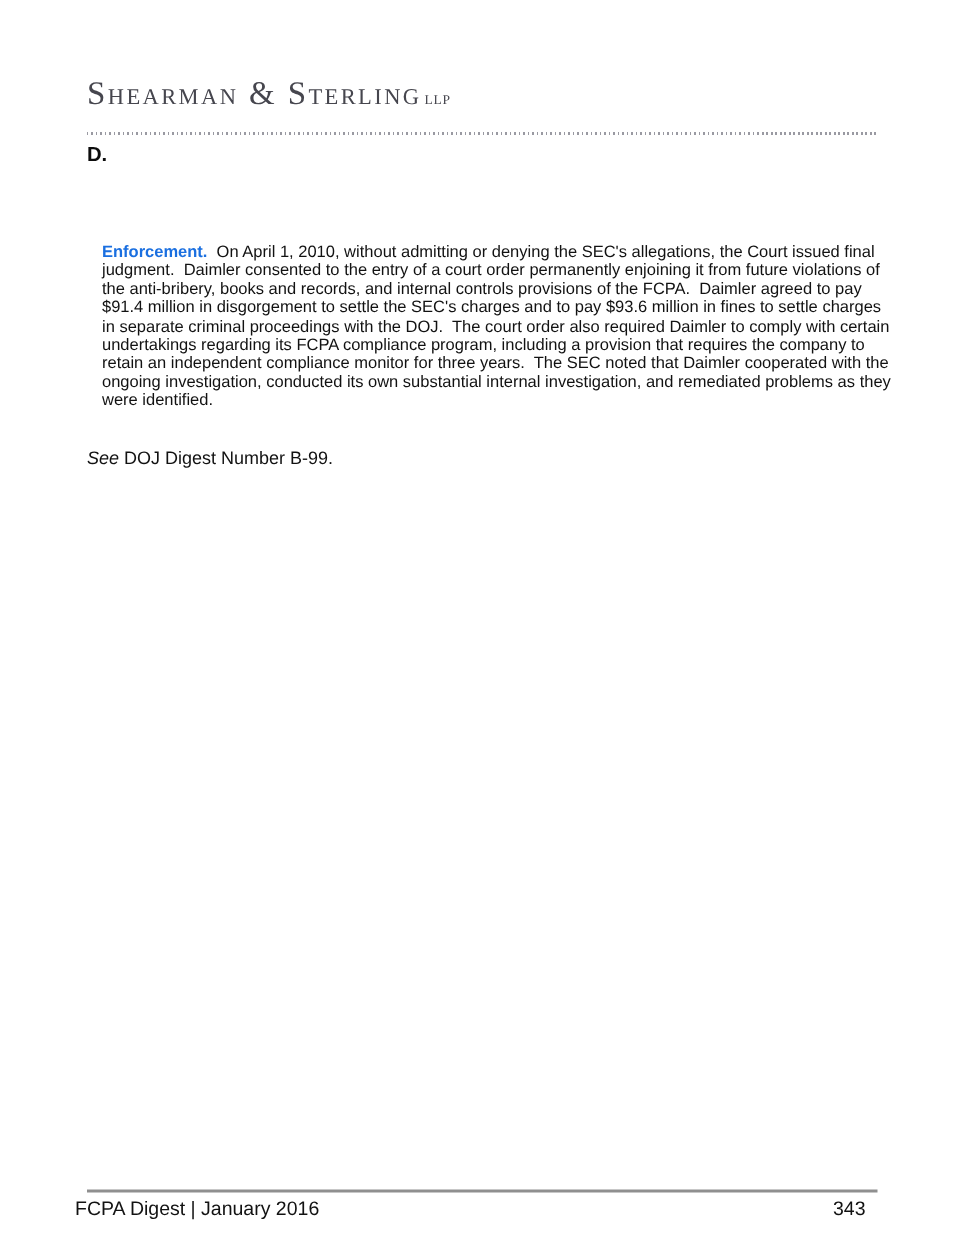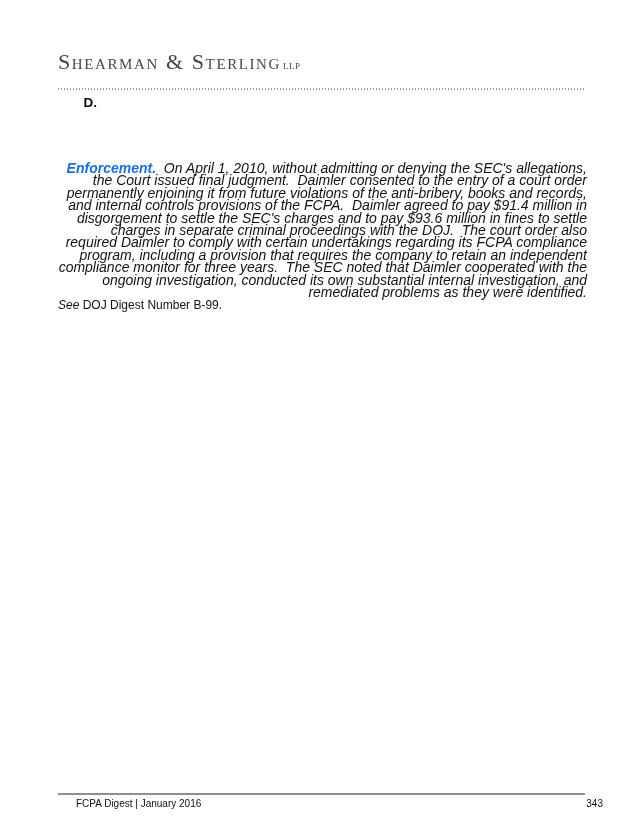--- a/index.html
+++ b/index.html
@@ -4,21 +4,20 @@
 <style>
   html, body { margin: 0; padding: 0; background: #ffffff; }
   .page {
     position: relative;
     width: 640px;
     height: 828px;
     background: #ffffff;
     font-family: "Liberation Sans", sans-serif;
     color: #111111;
     overflow: hidden;
-    text-align: right;
   }
   .logo {
     position: absolute;
     top: 49px;
     left: 58px;
     font-family: "Liberation Serif", serif;
     font-variant: small-caps;
     font-size: 22px;
     letter-spacing: 1.6px;
     color: #46464e;
@@ -46,27 +45,26 @@
     width: 527px;
     display: flex;
     font-weight: bold;
     font-size: 13.5px;
     color: #0c0c0c;
   }
   .heading .num { width: 39px; flex: 0 0 39px; }
   .body-text {
     position: absolute;
     top: 162px;
-    left: 58px;
+    left: 68px;
     width: 529px;
-    font-size: 14px;
+    font-size: 11px;
     line-height: 12.4px;
     color: #121212;
     white-space: pre-wrap;
-    font-style: italic;
   }
   .enforcement {
     font-weight: bold;
   }
   .see-note {
     position: absolute;
     top: 258px;
     left: 58px;
     font-size: 12px;
     color: #121212;
@@ -77,25 +75,25 @@
     position: absolute;
     top: 793px;
     left: 58px;
     width: 527px;
     height: 2px;
     background: #8f8f8f;
   }
   .footer-text {
     position: absolute;
     top: 798px;
-    left: 76px;
+    left: 50px;
     width: 527px;
     display: flex;
     justify-content: space-between;
-    font-size: 10px;
+    font-size: 13px;
     color: #121212;
   }
 </style>
 </head>
 <body>
 
 <div class="page">
 
   <div class="logo">
     <span>Shearman &amp; Sterling</span><span class="llp">llp</span>

